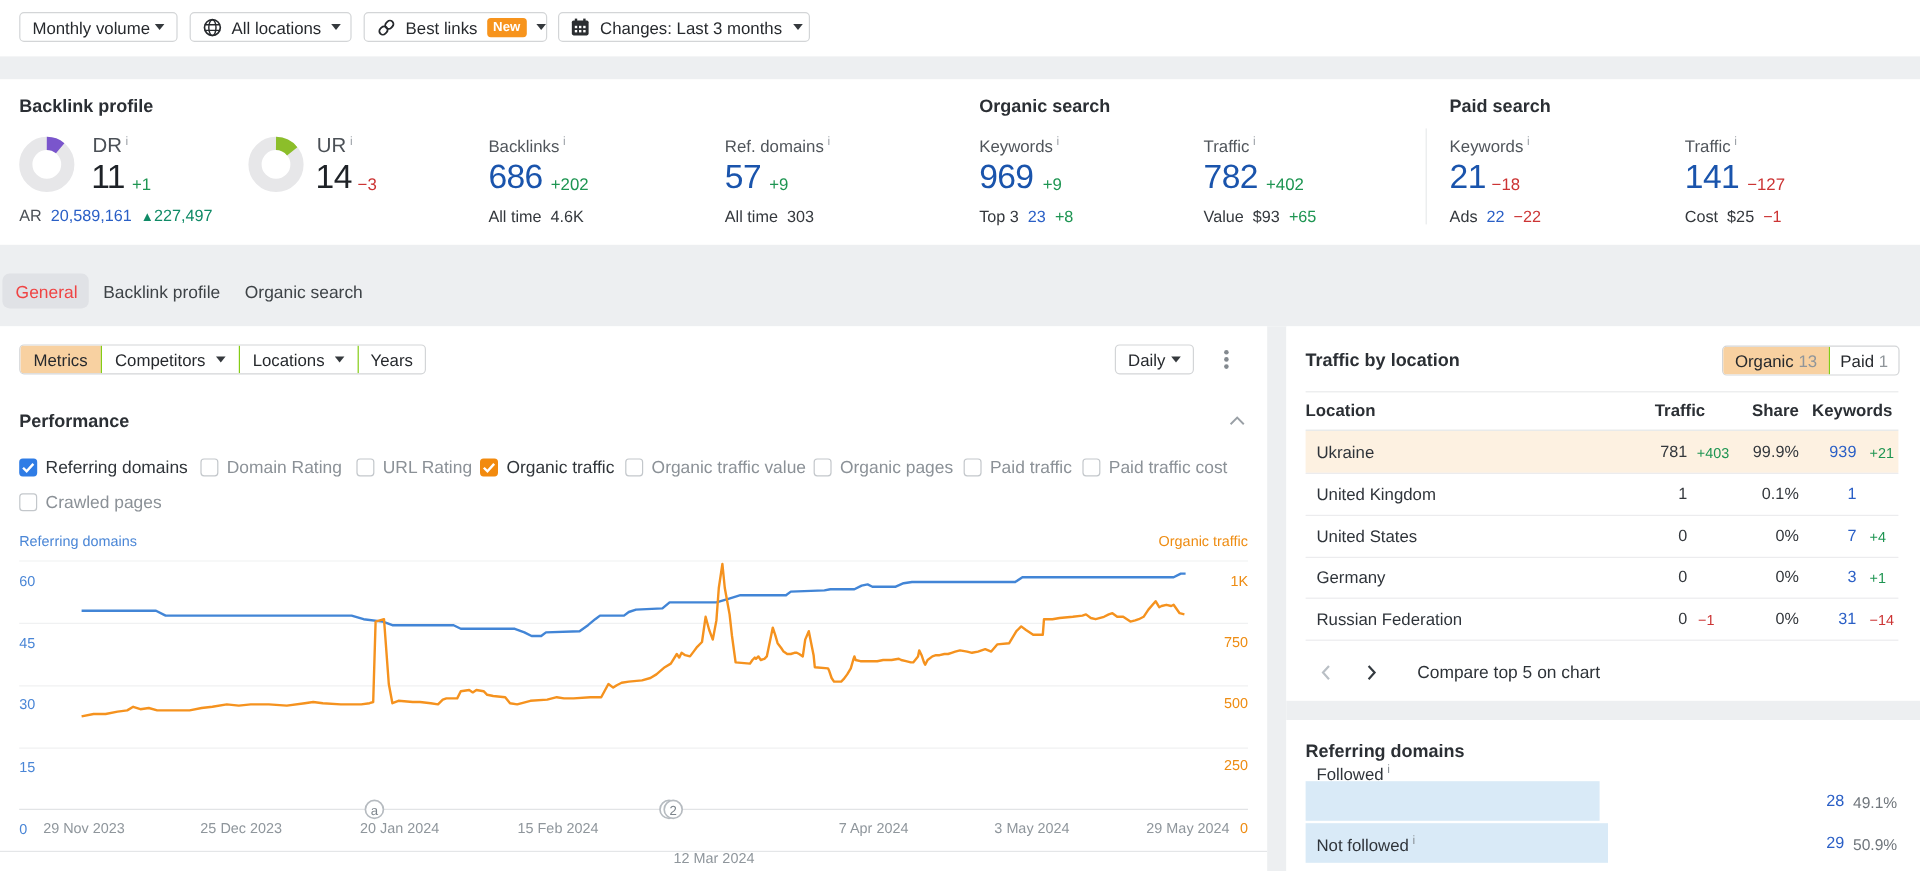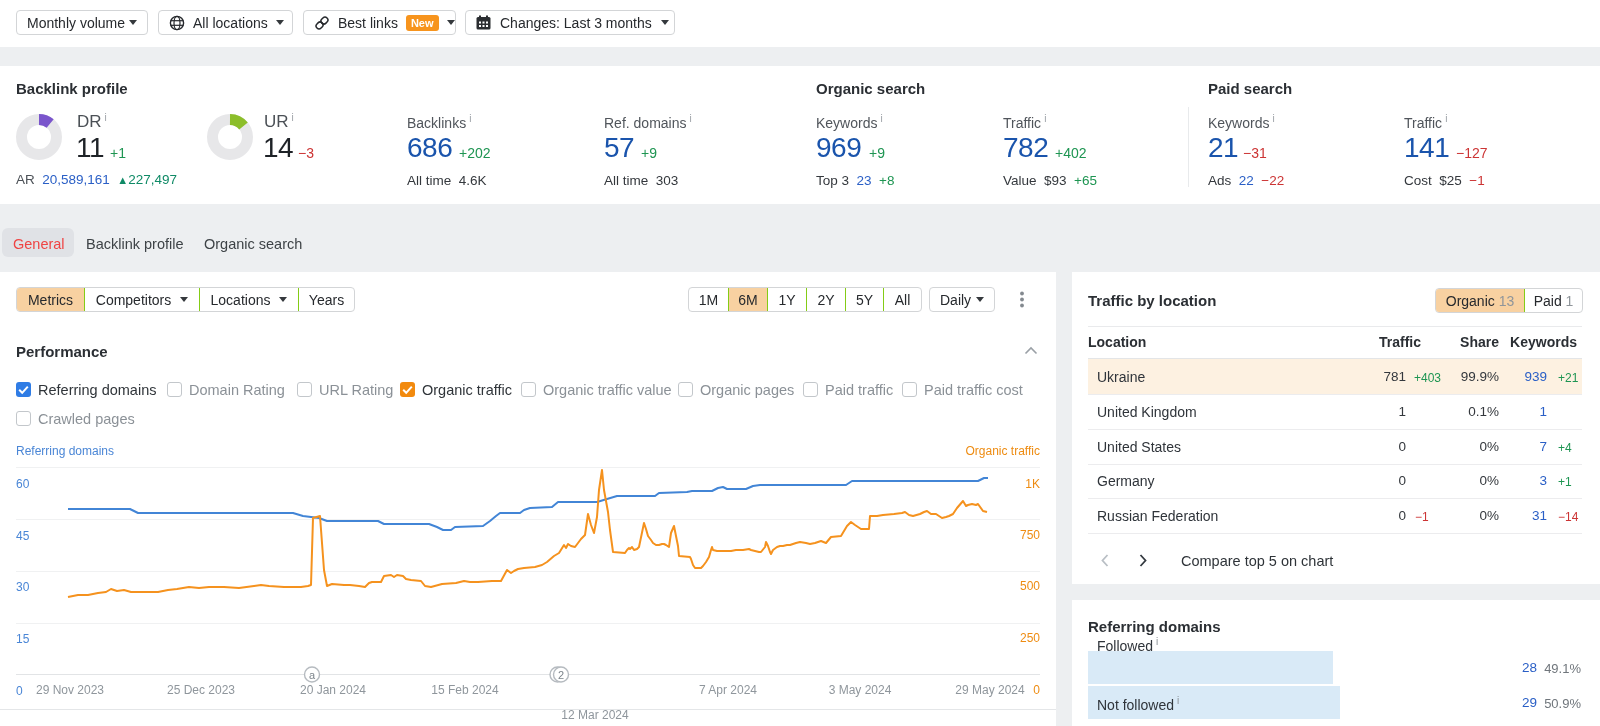--- a/index.html
+++ b/index.html
@@ -126,49 +126,41 @@
   <div class="biglbl" style="left:1003px; top:113px;">Traffic<span class="supi">i</span></div>
   <div class="bignum" style="left:1003px; top:132px;">782</div>
   <div class="delta14 green" style="left:1055px; top:145px;">+402</div>
   <div class="sub15" style="left:1003px; top:173px;">Value&nbsp; $93&nbsp; <span class="green">+65</span></div>
 
   <div class="abs" style="left:1188px; top:107px; width:1px; height:80px; background:#e8eaec;"></div>
 
   <div class="h15" style="left:1208px; top:80px;">Paid search</div>
   <div class="biglbl" style="left:1208px; top:113px;">Keywords<span class="supi">i</span></div>
   <div class="bignum" style="left:1208px; top:132px;">21</div>
-  <div class="delta14 red" style="left:1243px; top:145px;">−31</div>
+  <div class="delta14 red" style="left:1243px; top:145px;">−18</div>
   <div class="sub15" style="left:1208px; top:173px;">Ads&nbsp; <span class="blue">22</span>&nbsp; <span class="red">−22</span></div>
   <div class="biglbl" style="left:1404px; top:113px;">Traffic<span class="supi">i</span></div>
   <div class="bignum" style="left:1404px; top:132px;">141</div>
   <div class="delta14 red" style="left:1456px; top:145px;">−127</div>
   <div class="sub15" style="left:1404px; top:173px;">Cost&nbsp; $25&nbsp; <span class="red">−1</span></div>
 
   <div class="abs grayband" style="left:0; top:204px; width:1600px; height:68px;"></div>
   <div class="abs" style="left:2px; top:228px; width:72px; height:29px; background:#e0e2e6; border-radius:6px;"></div>
   <div class="abs" style="left:13px; top:236px; font-size:14.5px; color:#ef4444;">General</div>
   <div class="abs" style="left:86px; top:236px; font-size:14.5px; color:#3e4347;">Backlink profile</div>
   <div class="abs" style="left:204px; top:236px; font-size:14.5px; color:#3e4347;">Organic search</div>
 
   <div class="abs" style="left:0; top:272px; width:1056px; height:438px; background:#fff; border-bottom:1px solid #e4e6e8;"></div>
   <div class="abs grayband" style="left:1056px; top:272px; width:16px; height:454px;"></div>
 
   <div class="seggrp" style="left:16px; top:287px;">
     <div class="seg active" style="width:67px;">Metrics</div>
     <div class="seg" style="width:115px; gap:9px;">Competitors<span class="caret"></span></div>
     <div class="seg" style="width:99px; gap:9px;">Locations<span class="caret"></span></div>
     <div class="seg" style="width:56px;">Years</div>
-  </div>
-  <div class="seggrp" style="left:688px; top:287px;">
-    <div class="seg" style="width:39px;">1M</div>
-    <div class="seg active" style="width:39px;">6M</div>
-    <div class="seg" style="width:39px;">1Y</div>
-    <div class="seg" style="width:39px;">2Y</div>
-    <div class="seg" style="width:38px;">5Y</div>
-    <div class="seg" style="width:38px;">All</div>
   </div>
   <div class="btn" style="left:929px; top:287px; width:66px; justify-content:space-between;">
     <span>Daily</span>
       <span class="caret"></span>
   </div>
   <svg class="abs" style="left:1016px; top:287px;" width="12" height="25" viewBox="0 0 12 25">
     <circle cx="6" cy="6.5" r="1.9" fill="#83898f"></circle>
       <circle cx="6" cy="12.5" r="1.9" fill="#83898f"></circle>
       <circle cx="6" cy="18.5" r="1.9" fill="#83898f"></circle>
   </svg>

